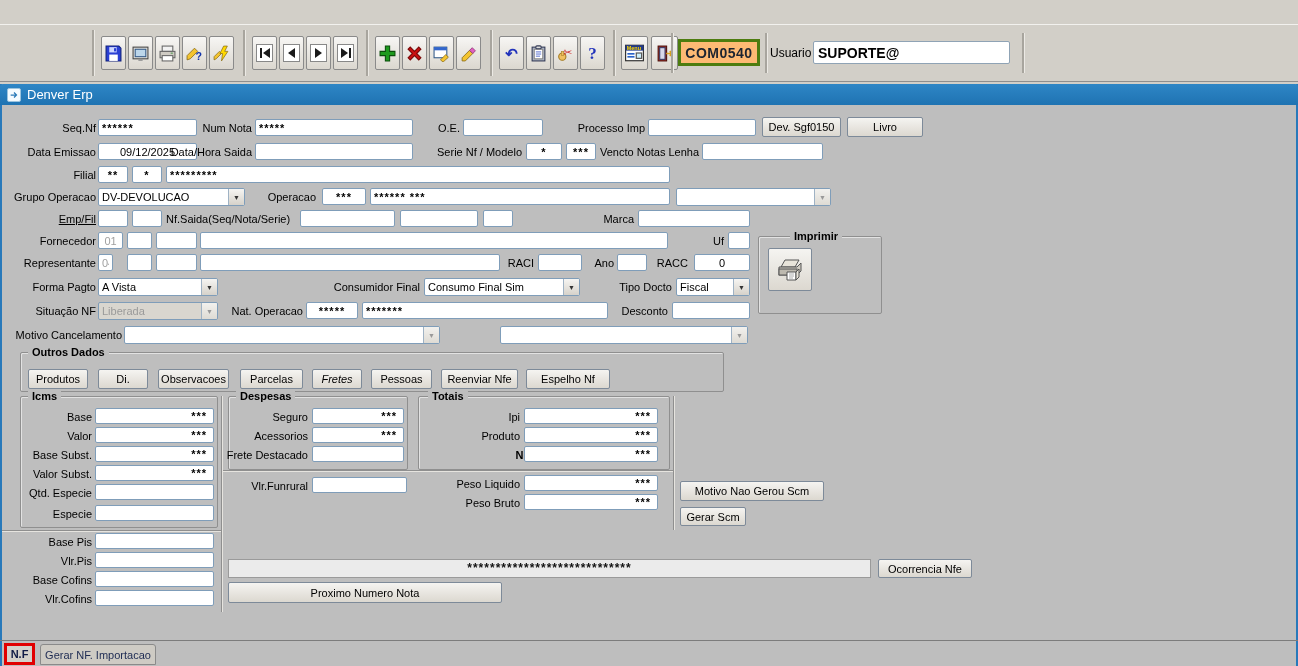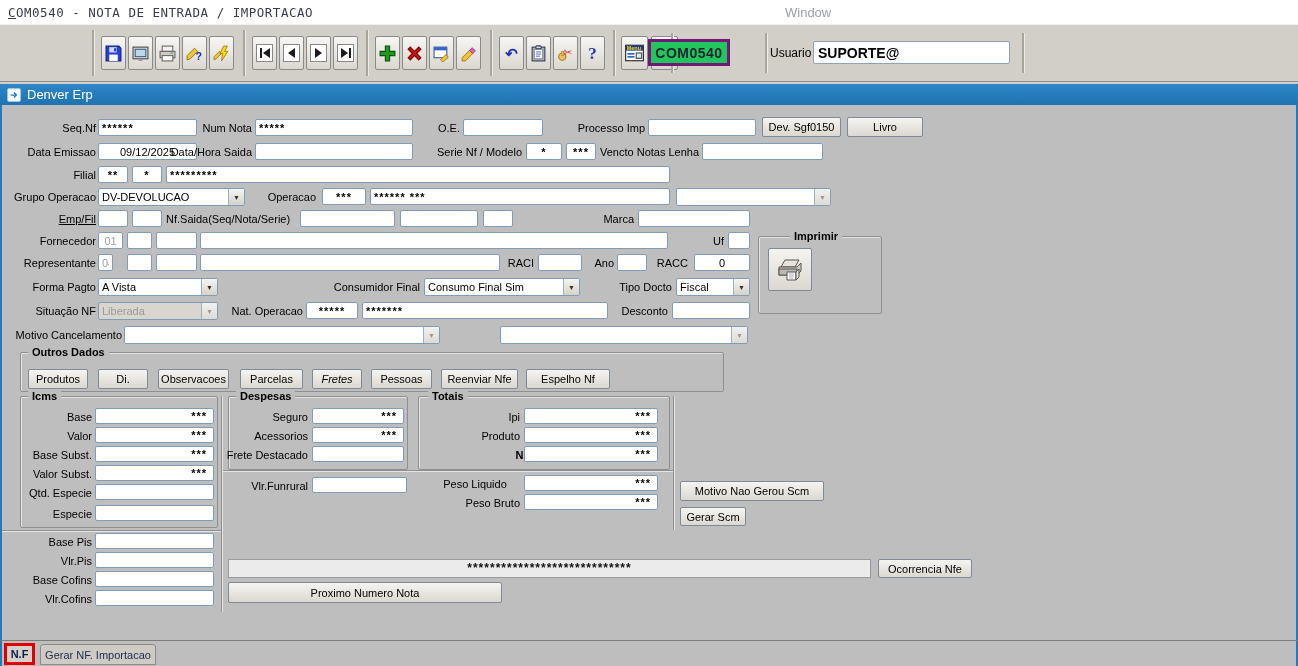--- a/index.html
+++ b/index.html
@@ -16,21 +16,21 @@
   
   .tbstrip { position:absolute; left:0; top:24px; width:1298px; height:58px; background:#d2cfc8; border-top:1px solid #f2f1ee; border-bottom:1px solid #8e8e8e; }
   .tb { position:absolute; top:36px; width:25px; height:34px; background:linear-gradient(#f7f6f4,#dbd7cf); border:1px solid #8a8a8a; border-radius:2px; display:flex; align-items:center; justify-content:center; padding:0; }
   .tb svg { display:block; }
   .tbdiv { position:absolute; top:30px; width:2px; height:46px; background:#a8a59e; box-shadow:1px 0 0 #eceae5; }
   .navin { width:17px; height:18px; background:#fff; border:1px solid #888; display:flex; align-items:center; justify-content:center; gap:1px; }
   .tri-l { width:0; height:0; border-right:7px solid #1a1a1a; border-top:5px solid transparent; border-bottom:5px solid transparent; }
   .tri-r { width:0; height:0; border-left:7px solid #1a1a1a; border-top:5px solid transparent; border-bottom:5px solid transparent; }
   .vbar { width:2px; height:10px; background:#1a1a1a; }
   .glyph { font-size:15px; font-weight:bold; color:#2233bb; line-height:1; }
-  .code-box { position:absolute; left:648px; top:39px; width:82px; height:27px; background:#22c55e; border:3px solid #701a75; display:flex; align-items:center; justify-content:center; font-size:14px; font-weight:bold; color:#1c2430; letter-spacing:0.5px; }
+  .code-box { position:absolute; left:678px; top:39px; width:82px; height:27px; background:#fdba74; border:3px solid #4d7c0f; display:flex; align-items:center; justify-content:center; font-size:14px; font-weight:bold; color:#1c2430; letter-spacing:0.5px; }
   .user-lbl { position:absolute; left:770px; top:46px; font-size:12px; color:#000; }
   .user-inp { position:absolute; left:813px; top:41px; width:197px; height:23px; background:#fff; border:1px solid #8fa3b5; border-radius:2px; font-family:"Liberation Sans",sans-serif; font-size:14px; font-weight:bold; color:#000; padding:0 4px; }
 
   
   .winframe { position:absolute; left:0; top:84px; width:1298px; height:582px; border-left:2px solid #2879ba; border-right:2px solid #2879ba; background:#bebebe; }
   .titlebar { position:absolute; left:0; top:84px; width:1298px; height:21px; background:linear-gradient(#2e86c6,#1f73b2); border-radius:3px 3px 0 0; display:flex; align-items:center; }
   .titlebar .t { color:#fff; font-size:13px; margin-left:6px; }
   .ticon { width:14px; height:14px; margin-left:7px; background:#f4fbff; border:1px solid #9cc4de; border-radius:2px; display:flex; align-items:center; justify-content:center; }
 
   
@@ -56,24 +56,20 @@
   
   .tabline { position:absolute; left:0; top:640px; width:1298px; height:1px; background:#7c7c7c; }
   .tab { position:absolute; top:644px; height:21px; background:#cecbc4; border:1px solid #8a8a8a; border-radius:3px 3px 0 0; display:flex; align-items:center; justify-content:center; font-size:11px; color:#1d2a52; }
   .tab.active { border:3px solid #e10000; top:643px; height:22px; font-weight:bold; color:#101c46; border-radius:0; background:#d4d1ca; }
 </style>
 </head>
 <body>
 
 <div id="screen">
 
-  <div class="chrome">
-    <div class="app-title"><u>C</u><span>OM0540 - NOTA DE ENTRADA / IMPORTACAO</span></div>
-    <div class="win-menu">Window</div>
-  </div>
 
   <div class="tbstrip"></div>
   <div class="tbdiv" style="left:92px;"></div>
 
   <div class="tb" style="left:101px;">
       <svg width="17" height="17" viewBox="0 0 16 16">
         <path d="M1 1 h12 l2 2 v12 H1 z" fill="#2a3fd4" stroke="#10207a"></path>
         <rect x="4" y="9" width="8" height="6" fill="#fff"></rect>
         <rect x="4" y="2" width="7" height="5" fill="#cfd8ff"></rect>
         <rect x="8.5" y="3" width="2" height="3" fill="#2a3fd4"></rect>
@@ -394,21 +390,21 @@
 
   <div class="grp" style="left:418px; top:396px; width:252px; height:74px;"></div>
   <div class="grp-t" style="left:428px; top:390px;">Totais</div>
   <div class="lbl" style="left:430px; top:411px; width:90px;">Ipi</div>
   <input class="inp h16 rt stars" style="left: 524px; top: 408px; width: 134px;" readonly="" value="***">
   <div class="lbl" style="left:430px; top:430px; width:90px;">Produto</div>
   <input class="inp h16 rt stars" style="left: 524px; top: 427px; width: 134px;" readonly="" value="***">
   <div class="lbl" style="left:450px; top:449px; width:90px;font-weight:bold;">Nota</div>
   <input class="inp h16 rt stars" style="left: 524px; top: 446px; width: 134px;" readonly="" value="***">
 
-  <div class="lbl" style="left:430px; top:478px; width:90px;text-align:center;">Peso Liquido</div>
+  <div class="lbl" style="left:430px; top:478px; width:90px;">Peso Liquido</div>
   <input class="inp h16 rt stars" style="left: 524px; top: 475px; width: 134px;" readonly="" value="***">
   <div class="lbl" style="left:430px; top:497px; width:90px;">Peso Bruto</div>
   <input class="inp h16 rt stars" style="left: 524px; top: 494px; width: 134px;" readonly="" value="***">
 
   <div class="btn3d" style="left:680px; top:481px; width:144px; height:20px;">Motivo Nao Gerou Scm</div>
   <div class="btn3d" style="left:680px; top:507px; width:66px; height:19px;">Gerar Scm</div>
 
   <div class="statusbar">*****************************</div>
   <div class="btn3d" style="left:878px; top:559px; width:94px; height:19px;">Ocorrencia Nfe</div>
   <div class="btn3d" style="left:228px; top:582px; width:274px; height:21px;">Proximo Numero Nota</div>

